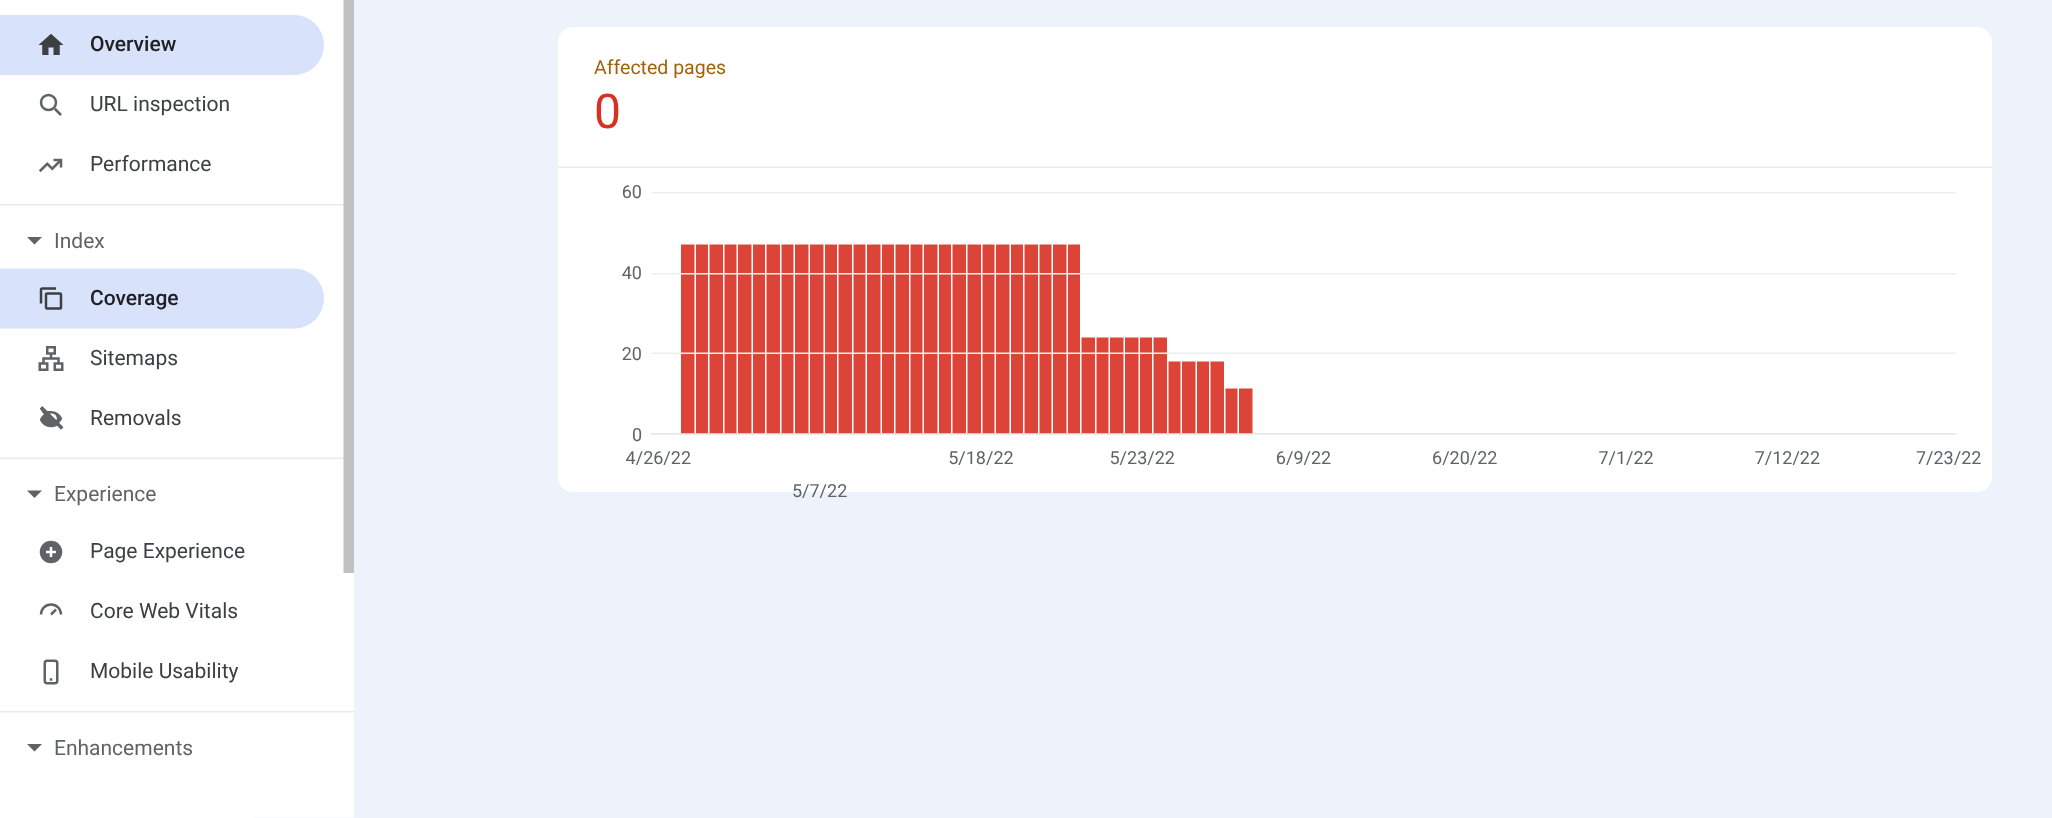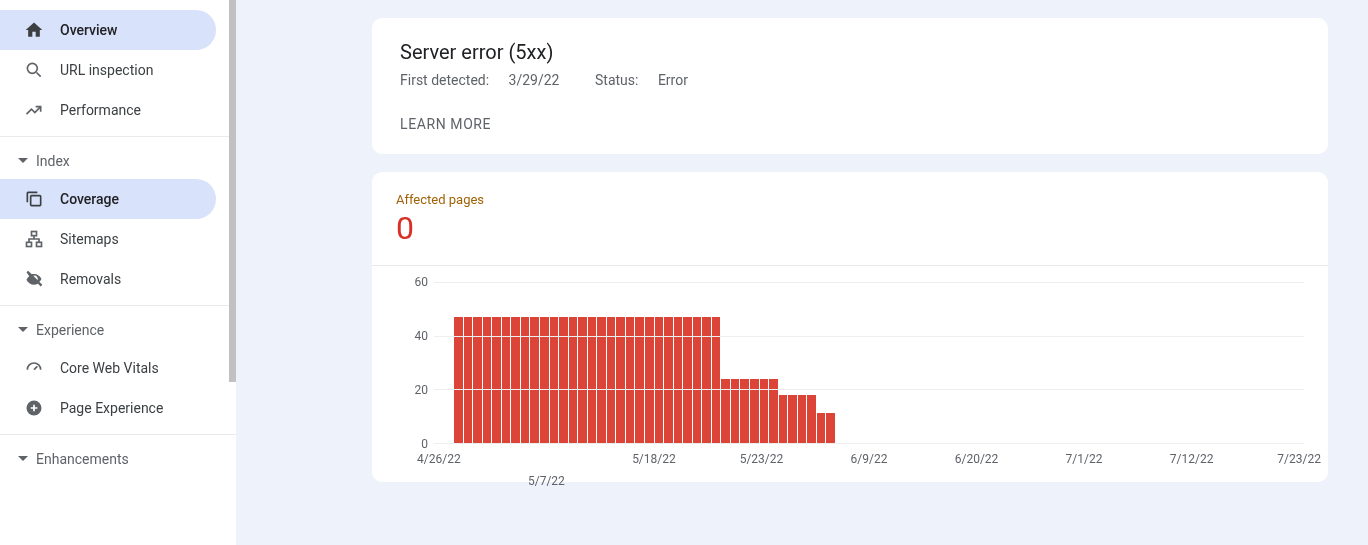--- a/index.html
+++ b/index.html
@@ -209,66 +209,61 @@
       <span class="caret">
         <svg viewBox="0 0 10 10" width="10" height="10" fill="currentColor">
             <path d="M0 2l5 5 5-5z"></path>
           </svg>
       </span>
       <span>Experience</span>
     </div>
 
     <div class="side-item">
       <span class="icon">
-        <svg viewBox="0 0 24 24" width="20" height="20" fill="none" stroke="currentColor" stroke-width="2">
-            <path d="M4 14a8 8 0 1116 0"></path>
-            <path d="M12 14l4-4"></path>
-          </svg>
-      </span>
-      <span>Core Web Vitals</span>
-    </div>
-
-    <div class="side-item">
-      <span class="icon">
         <svg viewBox="0 0 24 24" width="20" height="20" fill="currentColor">
             <circle cx="12" cy="12" r="9"></circle>
             <path d="M12 8v8M8 12h8" stroke="#fff" stroke-width="2"></path>
           </svg>
       </span>
       <span>Page Experience</span>
     </div>
 
+    <div class="side-item">
+      <span class="icon">
+        <svg viewBox="0 0 24 24" width="20" height="20" fill="none" stroke="currentColor" stroke-width="2">
+            <path d="M4 14a8 8 0 1116 0"></path>
+            <path d="M12 14l4-4"></path>
+          </svg>
+      </span>
+      <span>Core Web Vitals</span>
+    </div>
+
+    <div class="side-item">
+      <span class="icon">
+        <svg viewBox="0 0 24 24" width="20" height="20" fill="none" stroke="currentColor" stroke-width="2">
+            <rect x="7" y="3" width="10" height="18" rx="2"></rect>
+            <path d="M11 18h2"></path>
+          </svg>
+      </span>
+      <span>Mobile Usability</span>
+    </div>
 
     <div class="side-divider"></div>
 
     <div class="side-section">
       <span class="caret">
         <svg viewBox="0 0 10 10" width="10" height="10" fill="currentColor">
             <path d="M0 2l5 5 5-5z"></path>
           </svg>
       </span>
       <span>Enhancements</span>
     </div>
   </div>
 
   <div class="main">
-    <div class="card">
-      <h2>Server error (5xx)</h2>
-      <div class="meta-row">
-        <span>
-          <span>First detected:</span>
-          <span>3/29/22</span>
-        </span>
-        <span>
-          <span>Status:</span>
-          <span>Error</span>
-        </span>
-      </div>
-      <div class="learn-more">LEARN MORE</div>
-    </div>
 
     <div class="card chart-card">
       <div class="affected-label">Affected pages</div>
       <div class="big-zero">0</div>
       <div class="chart-divider"></div>
       <div class="chart-wrap">
         <div class="y-axis" id="y-axis" style="bottom: 26px;">
             <div class="y-tick" style="top: 100%;">0</div>
             <div class="y-tick" style="top: 66.6667%;">20</div>
             <div class="y-tick" style="top: 33.3333%;">40</div>

